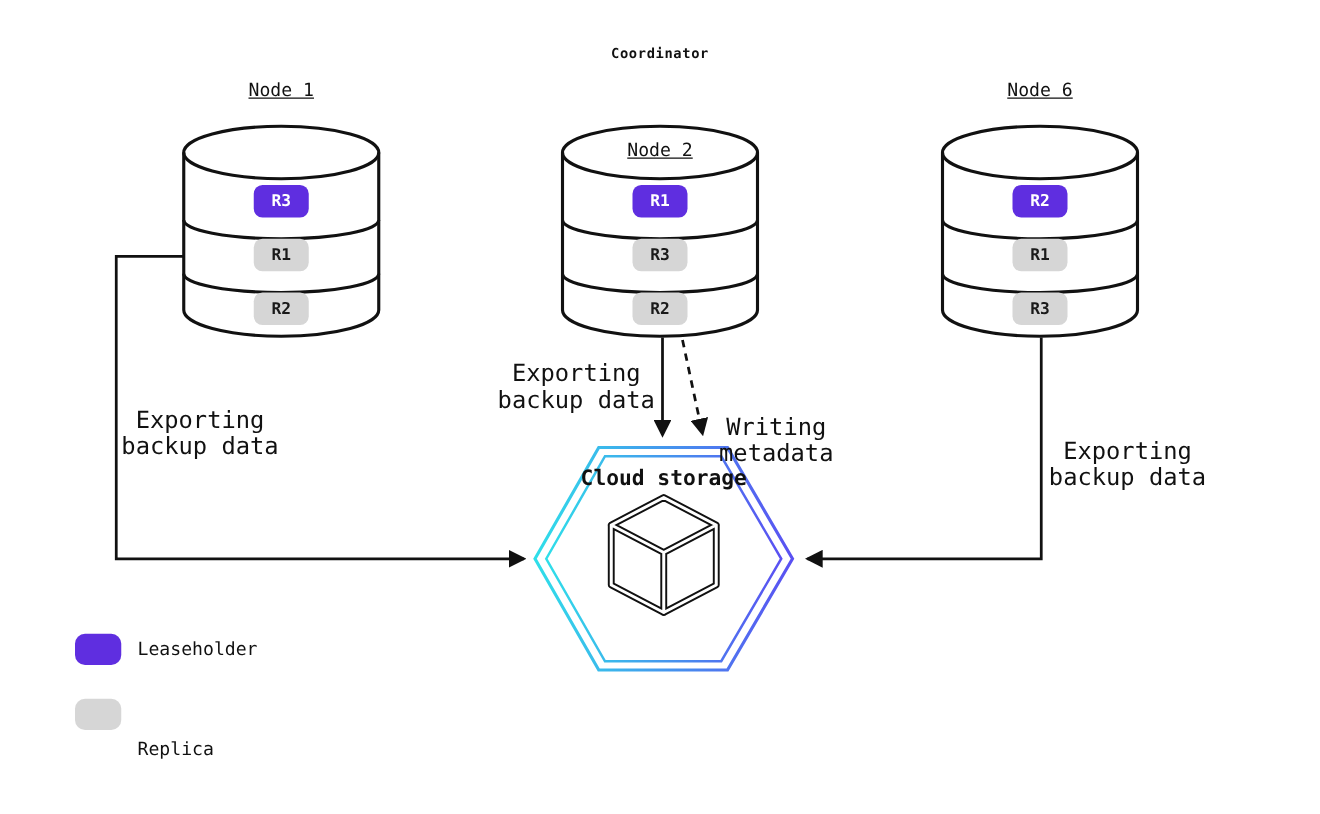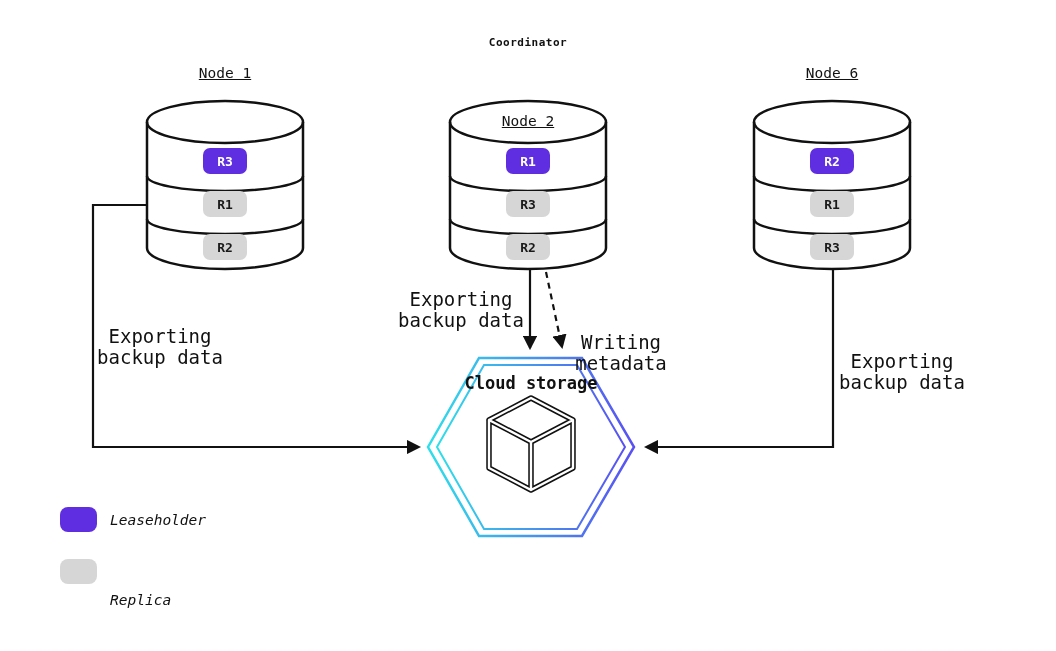--- a/index.html
+++ b/index.html
@@ -25,21 +25,21 @@
   .el-n2e { left: 366px; top: 289px; }
   .el-n2m { left: 526px; top: 289px; margin-top: 43px; }
   .el-n3  { left: 807px; top: 351px; }
 
   .cloud-label { position: absolute; top: 373px; left: 431px; width: 200px;
                  text-align: center; font-size: 17px; font-weight: bold; }
 
   .legend-swatch { position: absolute; left: 60px; width: 37px; height: 25px; border-radius: 8px; }
   .legend-swatch.row1 { top: 507px; background: var(--leaseholder, #5f2ee0); }
   .legend-swatch.row2 { top: 559px; background: var(--replica, #d6d6d6); }
-  .legend-label { position: absolute; left: 110px; font-size: 14.5px; line-height: 20px; font-style: italic; }
+  .legend-label { position: absolute; left: 110px; font-size: 14.5px; line-height: 20px; }
   .legend-label.row1 { top: 510px; }
   .legend-label.row2 { top: 562px; margin-top: 28px; }
 </style>
 </head>
 <body>
 
 <div class="stage">
 
   <svg class="art" viewBox="0 0 1056 651">
     <defs>

